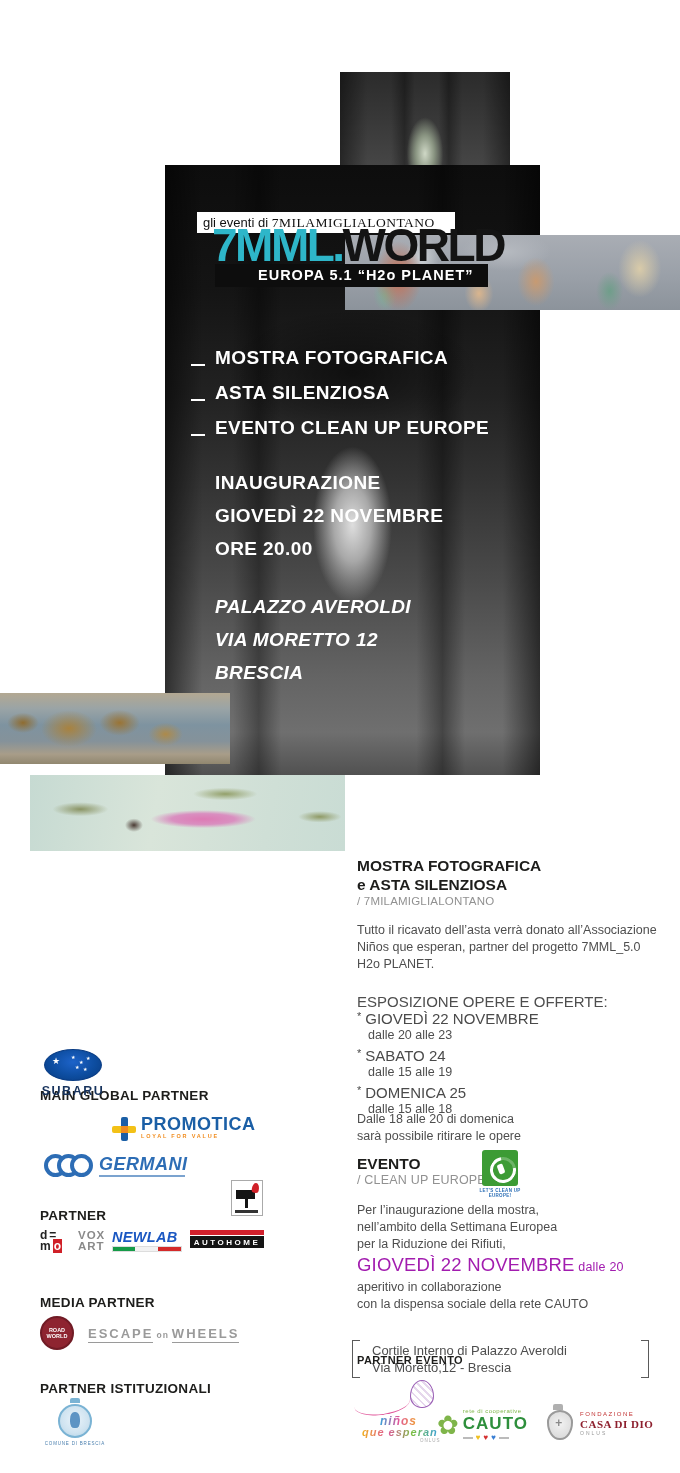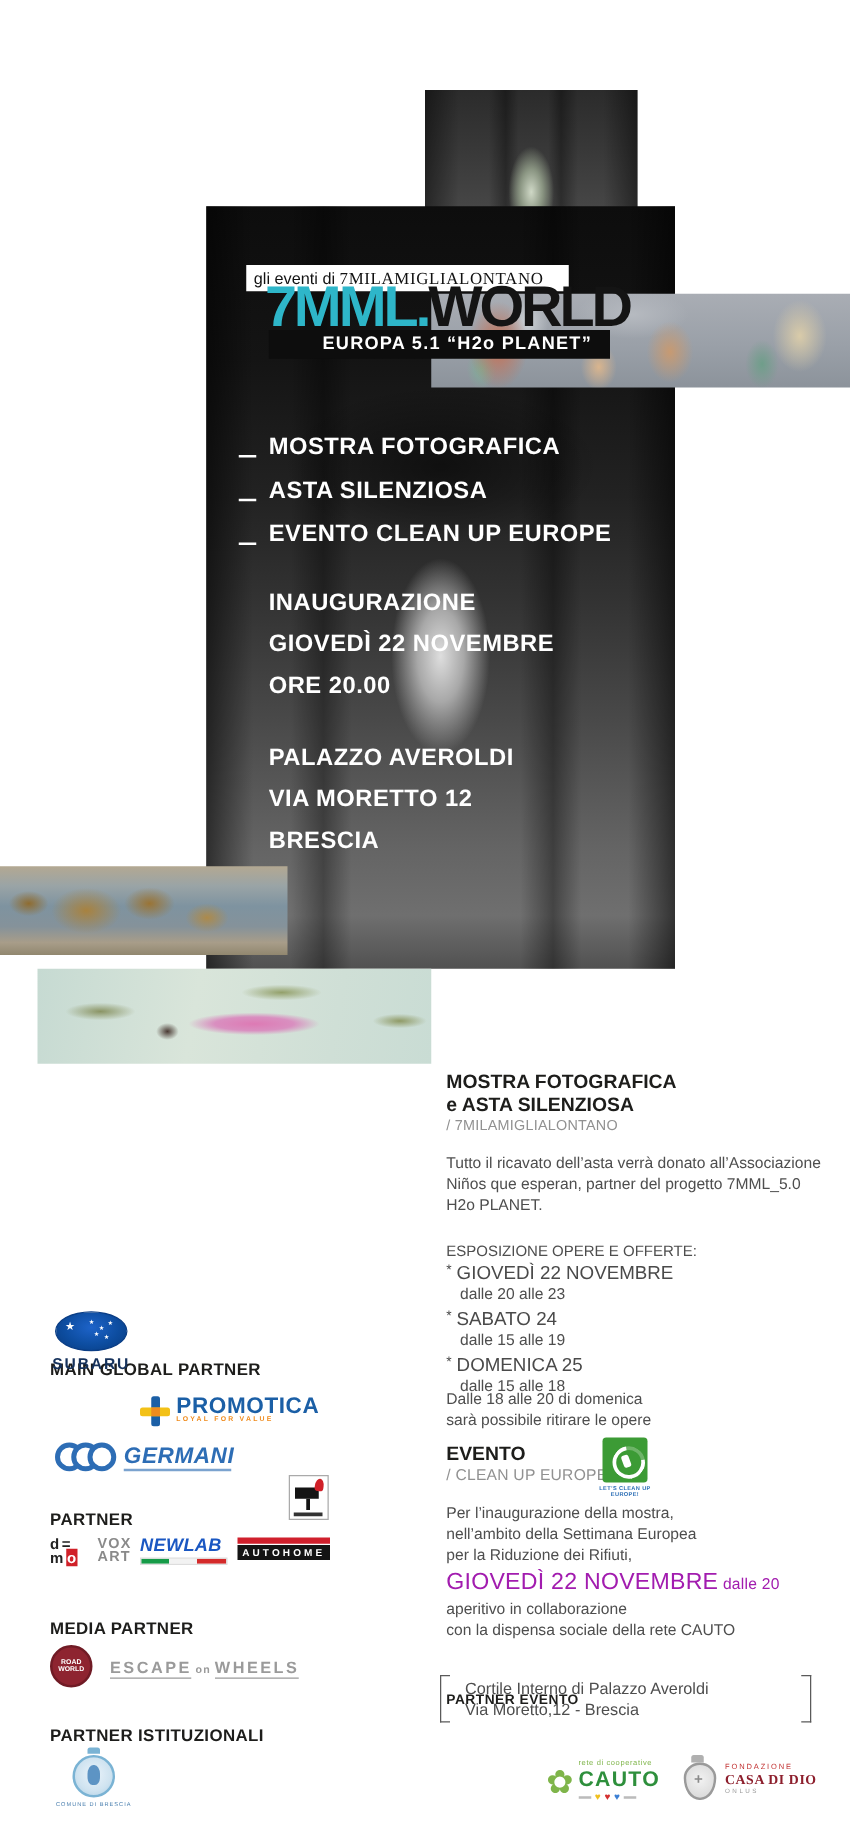--- a/index.html
+++ b/index.html
@@ -56,27 +56,27 @@
   .subtitle-bar{left:215px;top:264px;z-index:7;background:#0d0d0d;color:#fff;font-weight:bold;
     font-size:14.5px;letter-spacing:1px;padding:3px 14px 4px 43px;white-space:nowrap;}
 
   
   .poster-text{color:#fff;font-weight:bold;font-size:19px;letter-spacing:.4px;z-index:4;}
   .poster-lines{left:215px;top:340px;}
   .poster-lines .ln{display:block;height:35px;line-height:35px;white-space:nowrap;}
   .tick{position:absolute;left:-24px;width:14px;height:2px;background:#fff;}
   .poster-inaug{left:215px;top:466px;}
   .poster-inaug .ln,.poster-loc .ln{display:block;height:33px;line-height:33px;white-space:nowrap;}
-  .poster-loc{left:215px;top:590px;}
+  .poster-loc{left:215px;top:590px;font-style:italic;}
 
   
   .rc{left:357px;width:305px;color:#4e4e4e;font-size:12.5px;line-height:17px;}
   .blk-title{color:#1d1d1b;font-weight:bold;font-size:15.5px;line-height:19px;}
   .gray-sub{color:#919191;font-size:11.5px;line-height:15px;letter-spacing:.2px;}
-  .expo-label{font-size:12px;}
+  .expo-label{font-size:15px;}
   .date-item{position:relative;margin-bottom:1px;}
   .date-day{font-size:15px;line-height:18px;color:#4a4a4a;}
   .date-day .ast{font-size:11px;vertical-align:4px;margin-right:4px;}
   .date-time{font-size:12.5px;line-height:15px;padding-left:11px;}
   .evento-wrap{position:relative;}
   .cleanup-logo{position:absolute;left:121px;top:-4px;width:44px;text-align:center;}
   .cleanup-box{width:36px;height:36px;margin:0 auto;background:#3c9b35;border-radius:3px;position:relative;}
   .cleanup-box:before{content:"";position:absolute;left:8px;top:7px;width:20px;height:20px;border-radius:50%;
     border:3px solid #fff;border-top-color:rgba(255,255,255,.25);transform:rotate(35deg);}
   .cleanup-box:after{content:"";position:absolute;left:16px;top:14px;width:6px;height:10px;background:#fff;border-radius:2px;transform:rotate(-20deg);}
@@ -275,20 +275,27 @@
 
   <div class="abs rc address" style="top:1306px;left:352px">
     <i class="brk brk-l"></i>
     <i class="brk brk-r"></i>
     <div>Cortile Interno di Palazzo Averoldi</div>
     <div>Via Moretto,12 - Brescia</div>
   </div>
 
   <div class="abs small-label" style="left:357px;top:1354px">PARTNER EVENTO</div>
 
+  <div class="ninos">
+    <i class="squiggle"></i>
+    <i class="balloon"></i>
+    <span class="ninos-l1">niños</span>
+    <span class="ninos-l2">que esperan</span>
+    <span class="ninos-onlus">ONLUS</span>
+  </div>
 
   <div class="cauto">
     <span class="daisy"></span>
     <span>
       <div class="cauto-tag">rete di cooperative</div>
       <div class="cauto-word">CAUTO</div>
       <div class="hearts">
         <i class="hline"></i>
         <span class="heart h1"></span>
         <span class="heart h2"></span>

